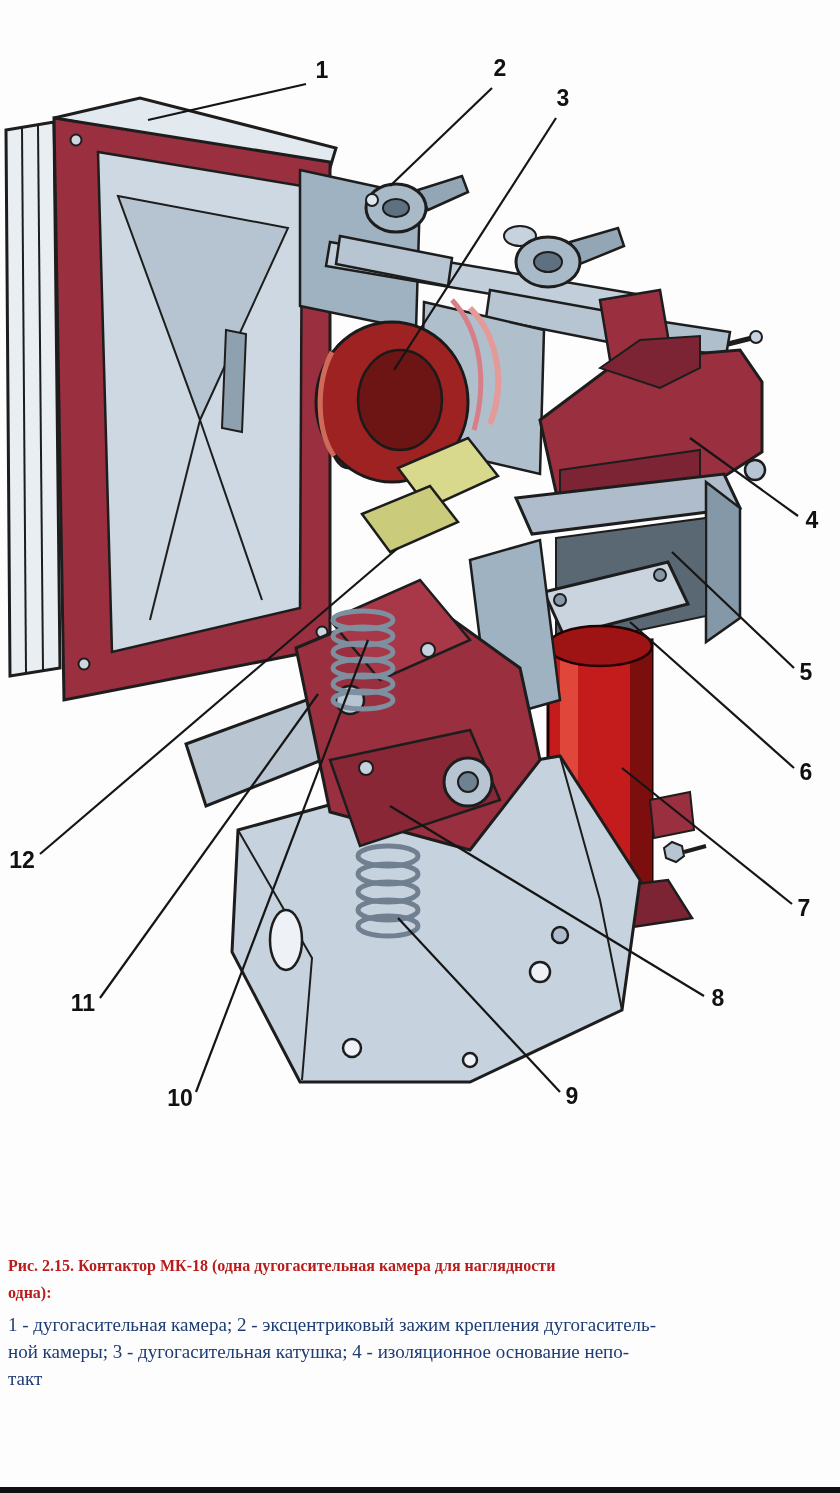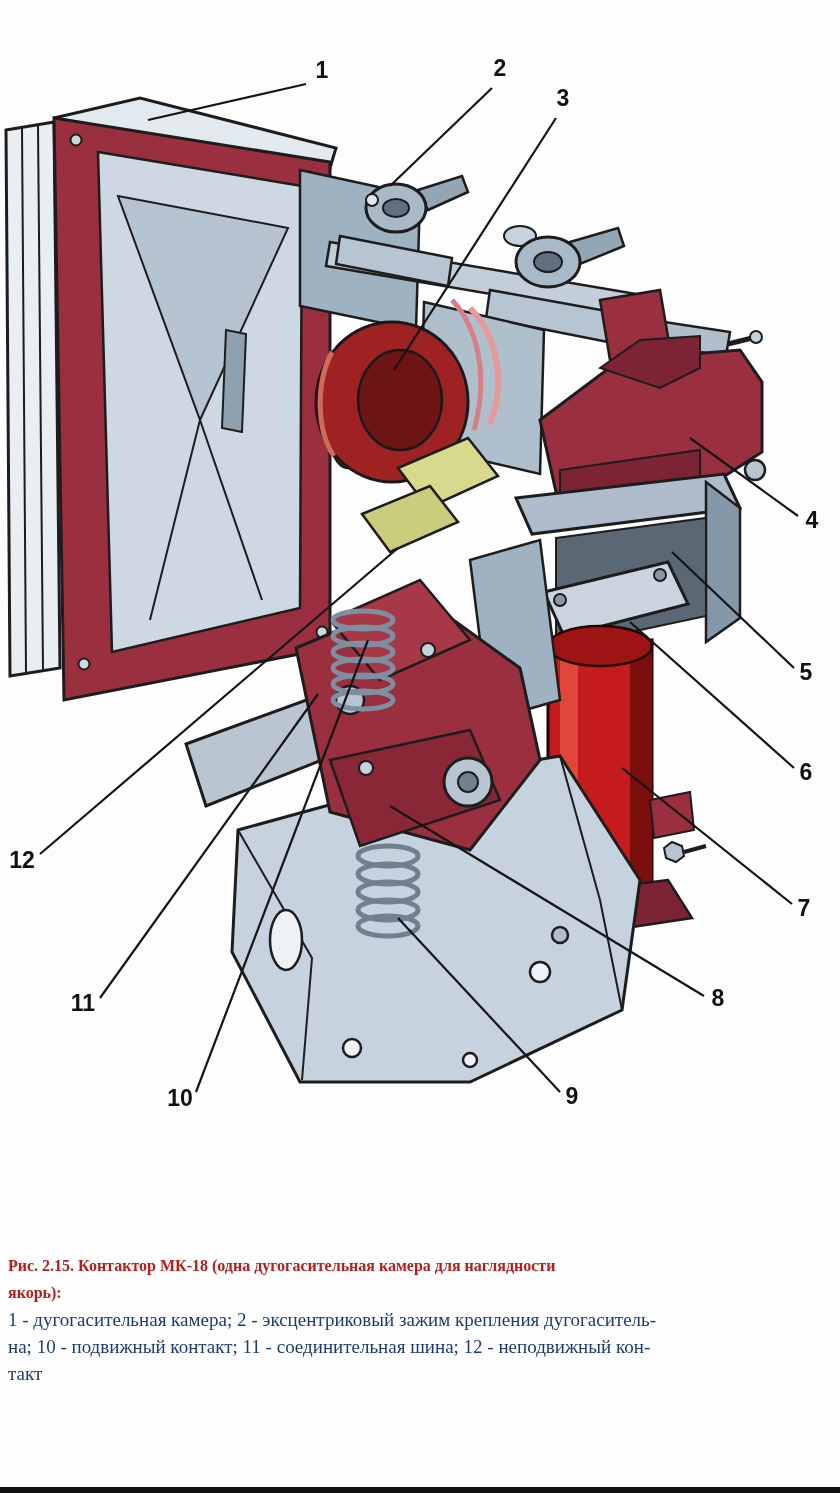--- a/index.html
+++ b/index.html
@@ -5,21 +5,21 @@
   html,body{margin:0;padding:0;background:#e9e9e9;}
   .page{position:relative;width:840px;height:1493px;background:#fdfdfd;overflow:hidden;
         font-family:"Liberation Serif", serif;}
   .figure-svg{position:absolute;left:0;top:0;width:840px;height:1240px;display:block;}
   .callout-line{stroke:#151515;stroke-width:2.2;}
   .callout-number{font-family:"Liberation Sans", sans-serif;font-weight:bold;font-size:23px;
                   fill:#111;text-anchor:middle;}
   .caption{position:absolute;left:8px;right:0;top:1252px;}
   .cap-title div{font-weight:bold;font-size:16px;line-height:27px;color:#b91c1c;
                  white-space:nowrap;overflow:hidden;}
-  .cap-legend{}
+  .cap-legend{margin-top:5px;}
   .cap-legend div{font-size:19px;line-height:27px;color:#1e3c74;
                   white-space:nowrap;overflow:hidden;}
   .page-edge{position:absolute;left:0;right:0;bottom:0;height:6px;background:#101010;}
 </style>
 </head>
 <body>
 
 <div class="page">
 
   <svg class="figure-svg" viewBox="0 0 840 1240" xmlns="http://www.w3.org/2000/svg">
@@ -179,23 +179,23 @@
         <line x1="100" y1="998" x2="318" y2="694" class="callout-line"></line>
         <text x="83" y="1011" class="callout-number">11</text>
         <line x1="40" y1="854" x2="398" y2="548" class="callout-line"></line>
         <text x="22" y="868" class="callout-number">12</text>
       </g>
   </svg>
 
   <div class="caption">
     <div class="cap-title">
       <div>Рис. 2.15. Контактор МК-18 (одна дугогасительная камера для наглядности</div>
-      <div>якорь):</div>
+      <div>одна):</div>
     </div>
     <div class="cap-legend">
       <div>1 - дугогасительная камера; 2 - эксцентриковый зажим крепления дугогаситель-</div>
-      <div>на; 10 - подвижный контакт; 11 - соединительная шина; 12 - неподвижный кон-</div>
+      <div>ной камеры; 3 - дугогасительная катушка; 4 - изоляционное основание непо-</div>
       <div>такт</div>
     </div>
   </div>
 
   <div class="page-edge"></div>
 </div>
 
 </body></html>

